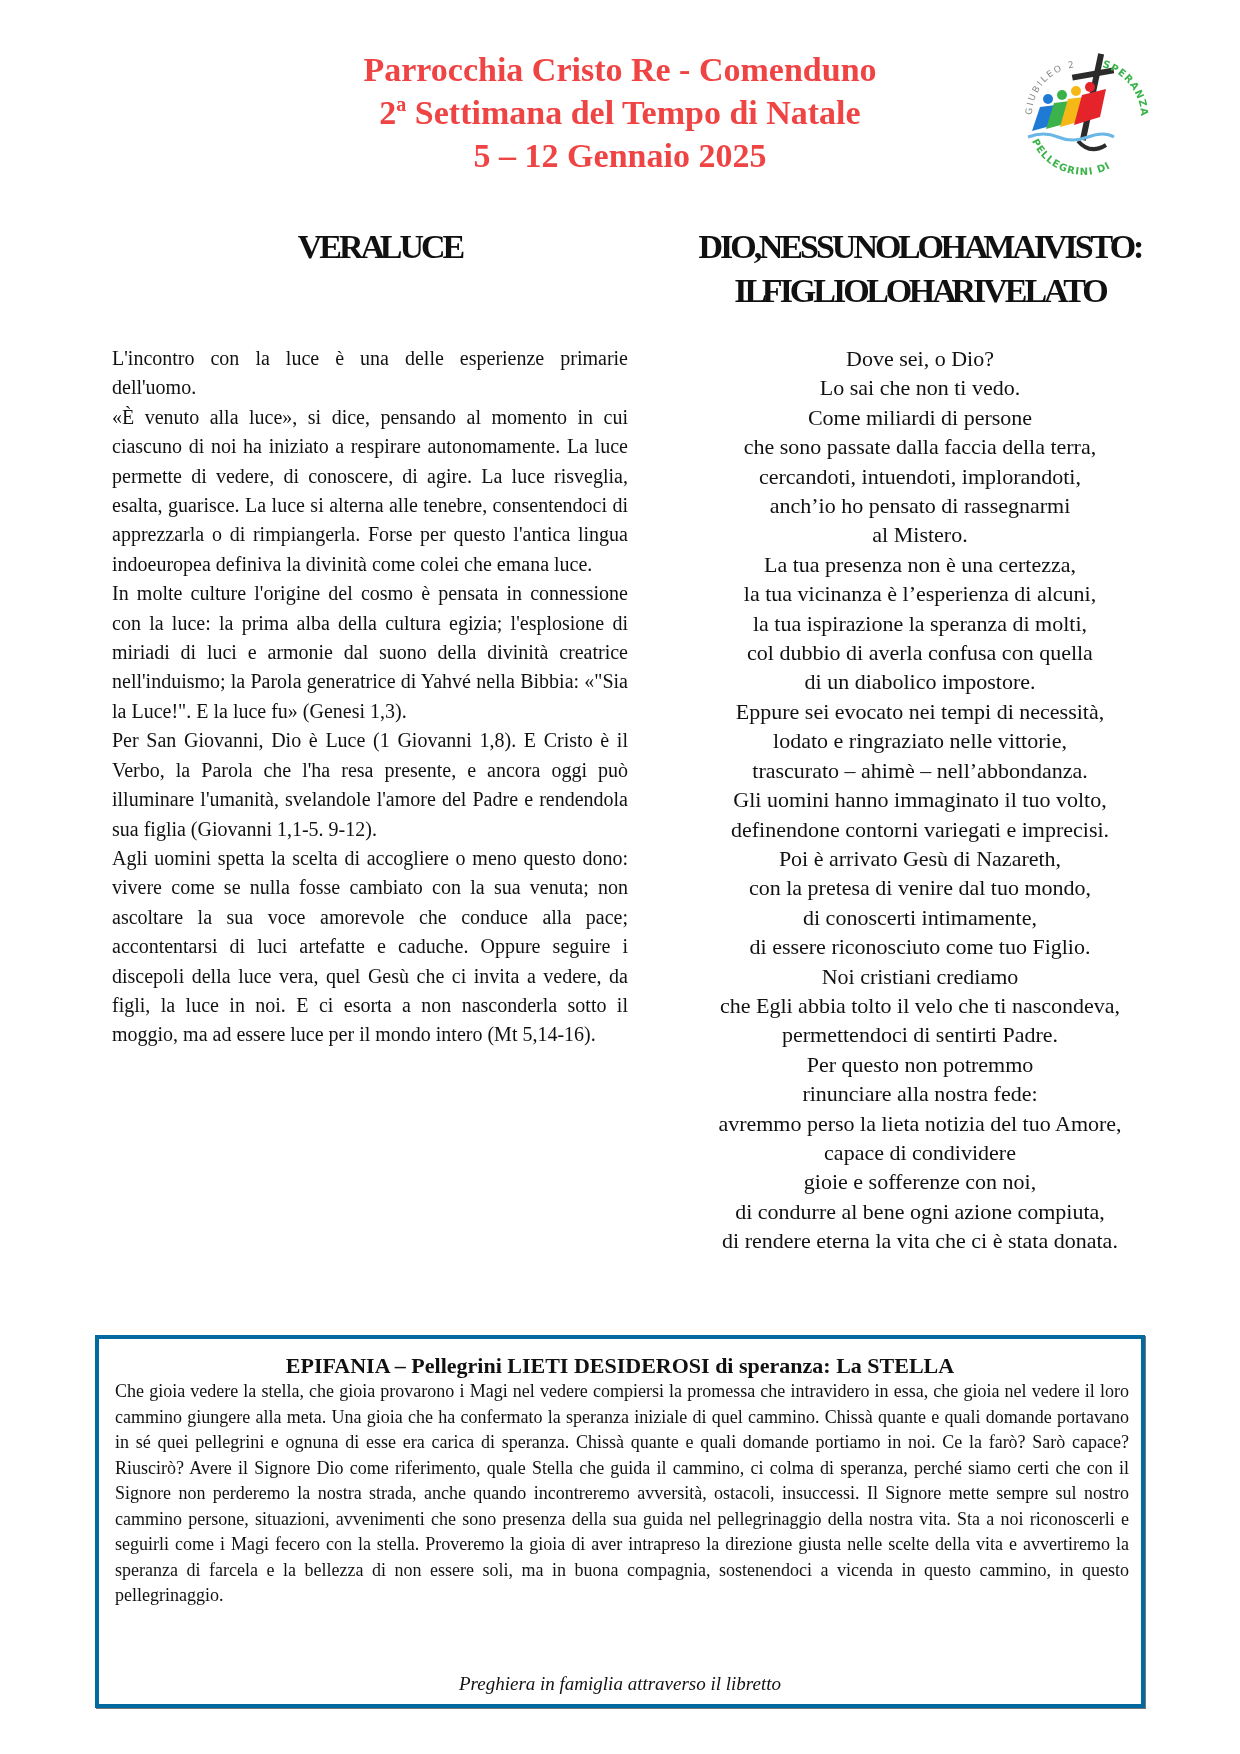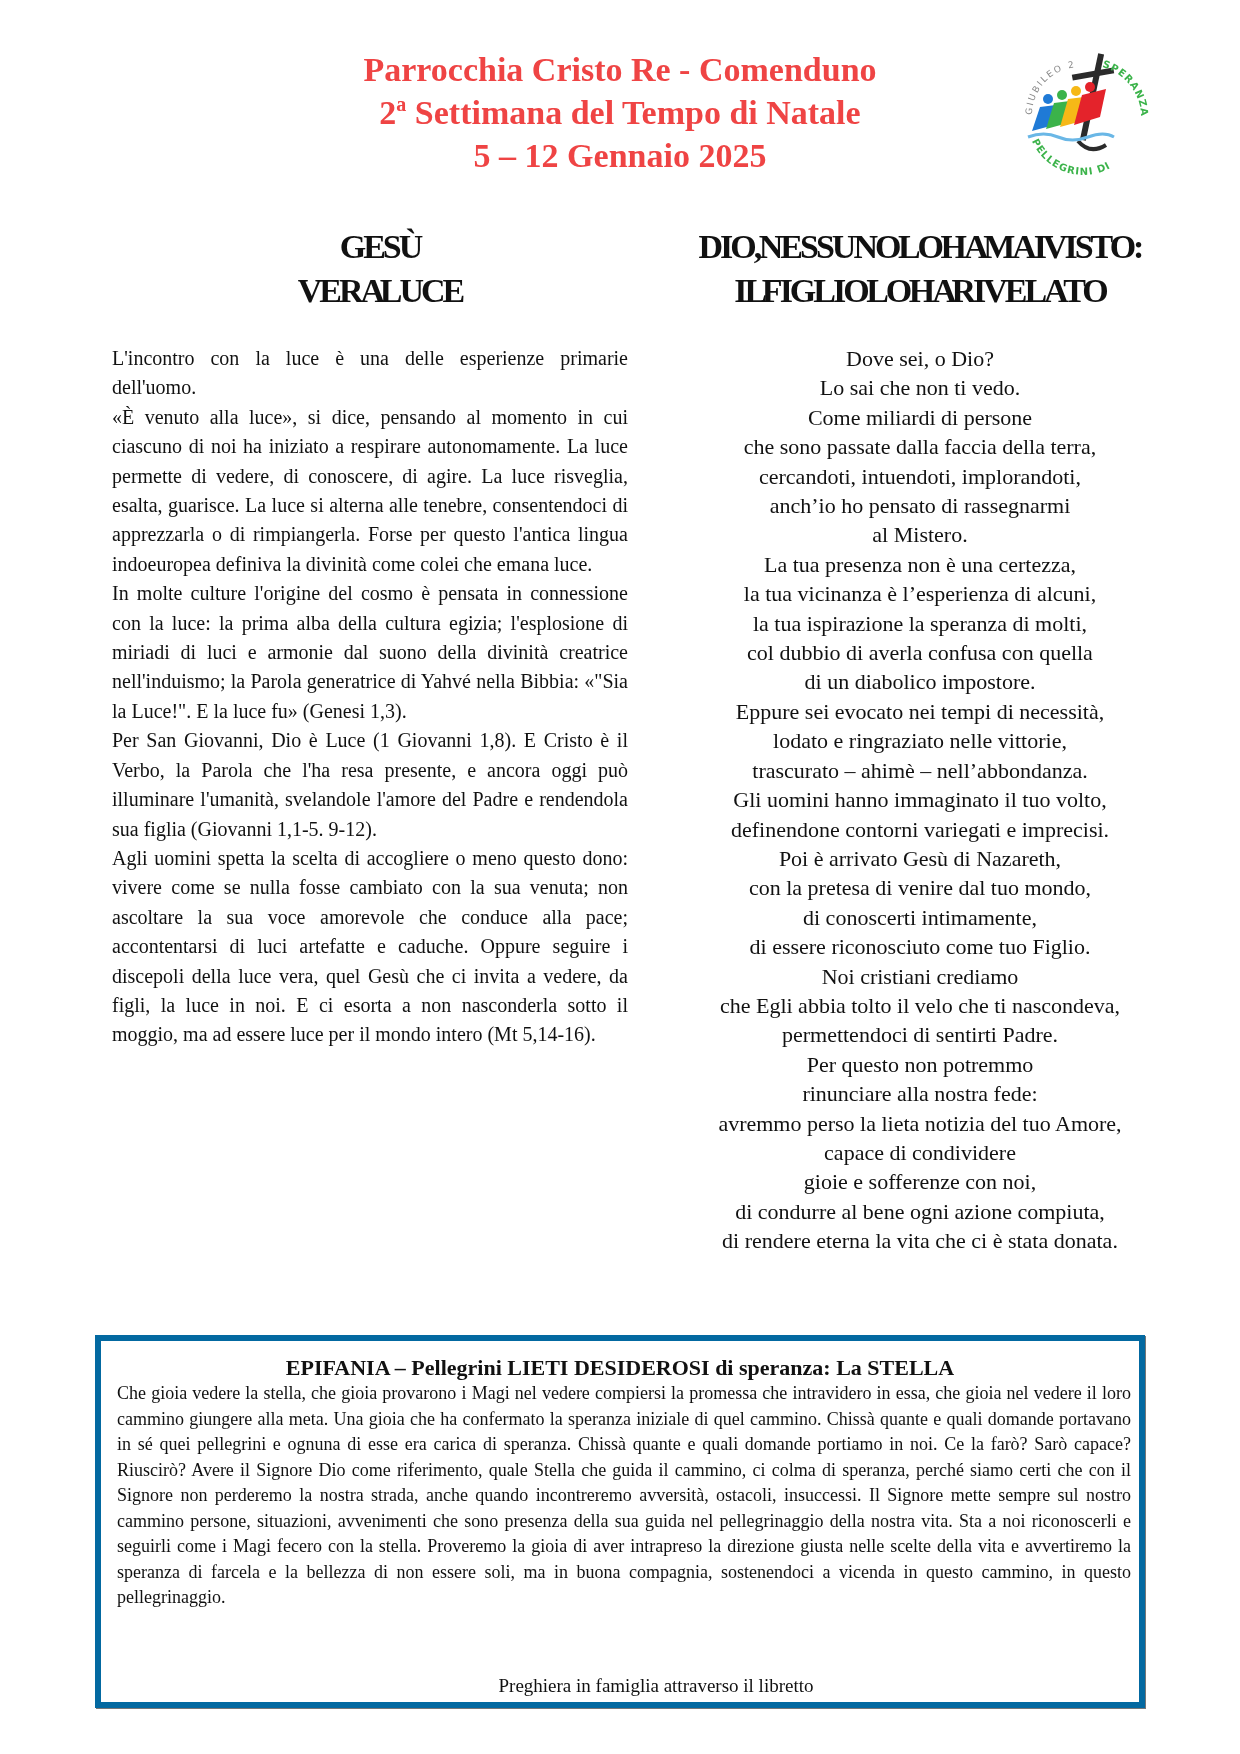--- a/index.html
+++ b/index.html
@@ -71,21 +71,21 @@
       text-align: center;
     }
     .right-text .vline { display: block; white-space: nowrap; text-align: center; }
 
     .box {
       position: absolute;
       left: 95px;
       top: 1335px;
       width: 1050px;
       height: 373px;
-      border: 6px solid #0369a1;
+      border: 4px solid #0369a1;
       box-shadow: 1px 1px 0 #777;
       box-sizing: border-box;
     }
     .box-title {
       position: absolute;
       left: 0;
       top: 14px;
       width: 100%;
       text-align: center;
       font-weight: bold;
@@ -101,23 +101,23 @@
       line-height: 25.5px;
       text-align: justify;
     }
     .box-body p { margin: 0; }
     .box-footer {
       position: absolute;
       left: 0;
       top: 333px;
       width: 100%;
       text-align: center;
+      font-style: italic;
       font-size: 19px;
       line-height: 24px;
-      padding-left: 36px;
     }
   </style>
 </head>
 <body>
 
 <div class="header">
   <span class="line">Parrocchia Cristo Re - Comenduno</span>
   <span class="line"><span>2</span><sup>a</sup><span> Settimana del Tempo di Natale</span></span>
   <span class="line">5 – 12 Gennaio 2025</span>
 </div>
@@ -152,21 +152,20 @@
     <text font-family="DejaVu Sans, sans-serif" font-size="10" font-weight="bold" fill="#3bb34a" letter-spacing="1">
       <textPath href="#arcRight">SPERANZA</textPath>
     </text>
     <text font-family="DejaVu Sans, sans-serif" font-size="10" font-weight="bold" fill="#3bb34a" letter-spacing="1">
       <textPath href="#arcBottom">PELLEGRINI DI</textPath>
     </text>
   </svg>
 </div>
 
 <div class="col-title title-left">
-  <span class="line">GESÙ</span>
   <span class="line">VERA LUCE</span>
 </div>
 <div class="col-title title-right">
   <span class="line">DIO, NESSUNO LO HA MAI VISTO:</span>
   <span class="line">IL FIGLIO LO HA RIVELATO</span>
 </div>
 
 <div class="left-text">
   <p>L'incontro con la luce è una delle esperienze primarie dell'uomo.</p>
   <p>«È venuto alla luce», si dice, pensando al momento in cui ciascuno di noi ha iniziato a respirare autonomamente. La luce permette di vedere, di conoscere, di agire. La luce risveglia, esalta, guarisce. La luce si alterna alle tenebre, consentendoci di apprezzarla o di rimpiangerla. Forse per questo l'antica lingua indoeuropea definiva la divinità come colei che emana luce.</p>

